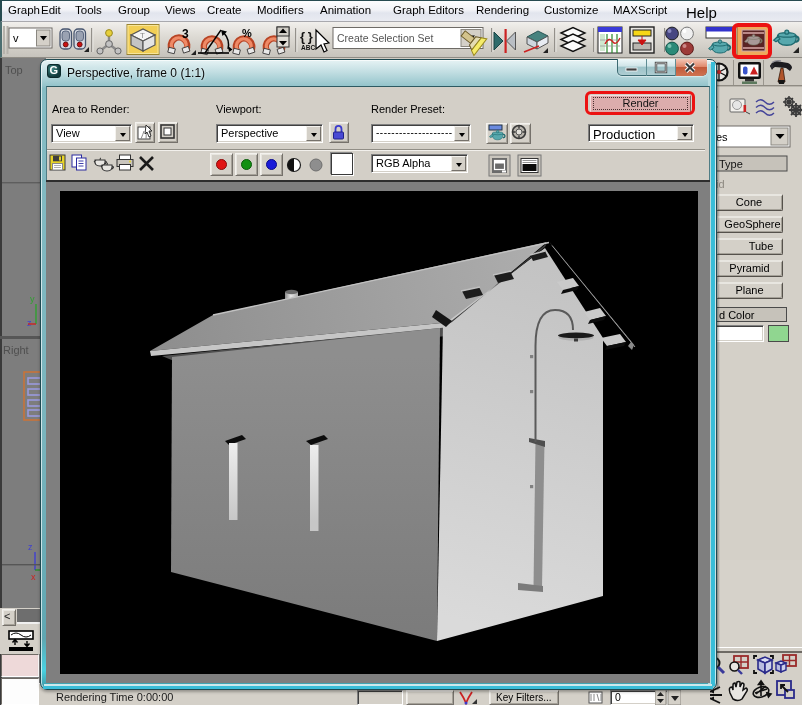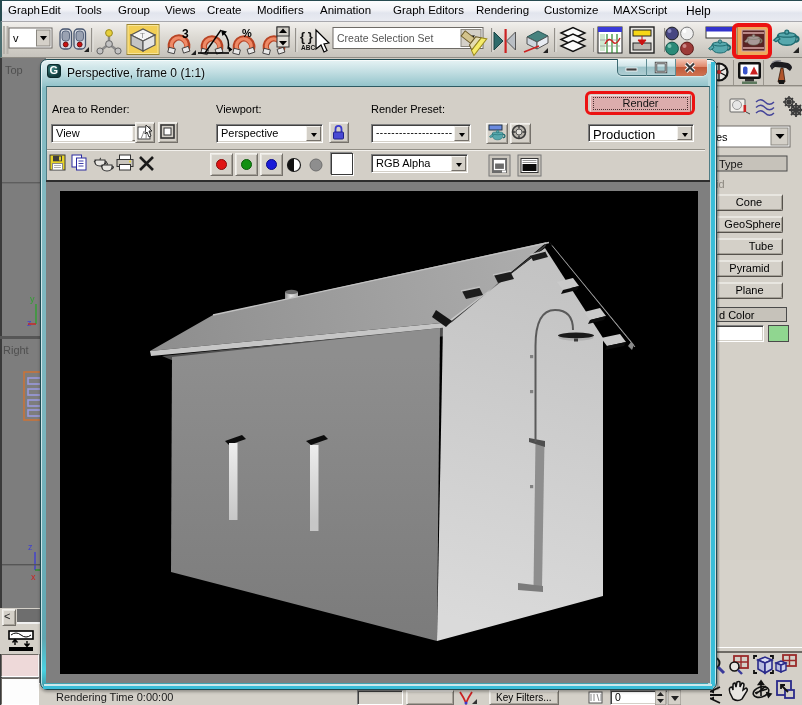--- a/index.html
+++ b/index.html
@@ -19,21 +19,21 @@
 <div class="abs" style="left:75px;top:4px;font-size:11.5px;color:#000;">Tools</div>
 <div class="abs" style="left:118px;top:4px;font-size:11.5px;color:#000;">Group</div>
 <div class="abs" style="left:165px;top:4px;font-size:11.5px;color:#000;">Views</div>
 <div class="abs" style="left:207px;top:4px;font-size:11.5px;color:#000;">Create</div>
 <div class="abs" style="left:257px;top:4px;font-size:11.5px;color:#000;">Modifiers</div>
 <div class="abs" style="left:320px;top:4px;font-size:11.5px;color:#000;">Animation</div>
 <div class="abs" style="left:393px;top:4px;font-size:11.5px;color:#000;">Graph Editors</div>
 <div class="abs" style="left:476px;top:4px;font-size:11.5px;color:#000;">Rendering</div>
 <div class="abs" style="left:544px;top:4px;font-size:11.5px;color:#000;">Customize</div>
 <div class="abs" style="left:613px;top:4px;font-size:11.5px;color:#000;">MAXScript</div>
-<div class="abs" style="left:686px;top:4px;font-size:12px;color:#000;">Help</div>
+<div class="abs" style="left:686px;top:4px;font-size:15px;color:#000;">Help</div>
 <div class="abs" style="left:0;top:22px;width:802px;height:36px;background:linear-gradient(#f1efec,#dedbd5 40%,#d0cdc6 75%,#c6c3bc);border-bottom:1px solid #8f8c85;border-left:2px solid #4c6e70;"></div>
 <svg class="abs" style="left:0;top:22px;" width="802" height="36" viewBox="0 0 802 36">
     <defs>
       <g id="magnet">
         <path d="M4,17 A8.2,8.2 0 1 1 18,17" fill="none" stroke="#b84424" stroke-width="6.5"></path>
         <path d="M4.6,16.4 A7.4,7.4 0 1 1 17,16.2" fill="none" stroke="#ef8a66" stroke-width="3.4"></path>
         <rect x="0.4" y="15" width="6.6" height="5" fill="#e8e8e8" stroke="#333" stroke-width="0.8" transform="rotate(14 3.5 17)"></rect>
         <rect x="14.6" y="14.2" width="6.6" height="5" fill="#e8e8e8" stroke="#333" stroke-width="0.8" transform="rotate(-18 18 16.5)"></rect>
       </g>
       <g id="teapot">
@@ -353,21 +353,21 @@
 <div class="abs" style="left:711px;top:62px;width:4px;height:624px;background:#3abdd8;z-index:11;"></div>
 <div class="abs" style="left:44px;top:683.5px;width:668px;height:2px;background:#cde9ec;z-index:11;"></div>
 <div class="abs" style="left:43px;top:686px;width:670px;height:3px;background:#3abdd8;z-index:11;"></div>
 <div class="abs" style="left:717px;top:62px;width:3px;height:628px;background:linear-gradient(to right,rgba(40,40,40,0.35),rgba(40,40,40,0));z-index:11;"></div>
 <div class="abs" style="left:46px;top:86px;width:664px;height:597px;background:#d3cfc7;z-index:11;border:1px solid #4f7d85;border-top-color:#2e5a62;"></div>
 <div class="abs" style="left:47px;top:149px;width:658px;height:1px;background:#918e86;z-index:12;"></div>
 <div class="abs" style="left:47px;top:150px;width:658px;height:1px;background:#f2f0ec;z-index:12;"></div>
 <div class="lbl" style="left:52px;top:103px;z-index:12;">Area to Render:</div>
 <div class="lbl" style="left:216px;top:103px;z-index:12;">Viewport:</div>
 <div class="lbl" style="left:371px;top:103px;z-index:12;">Render Preset:</div>
-<div class="sunk" style="left:51px;top:124px;width:98px;height:19px;z-index:12;">
+<div class="sunk" style="left:51px;top:124px;width:81px;height:19px;z-index:12;">
     <div class="ctext" style="font-size:11px;color:#000;right:17px;">View</div>
     <div class="combo-arrow"></div>
   </div>
 <div class="sunk" style="left:216px;top:124px;width:107px;height:19px;z-index:12;">
     <div class="ctext" style="font-size:11px;color:#000;right:17px;">Perspective</div>
     <div class="combo-arrow"></div>
   </div>
 <div class="sunk" style="left:371px;top:124px;width:100px;height:19px;z-index:12;">
     <div class="ctext" style="font-size:10px;color:#000;right:17px;"><span style="letter-spacing:0.5px;">--------------------</span></div>
     <div class="combo-arrow"></div>

